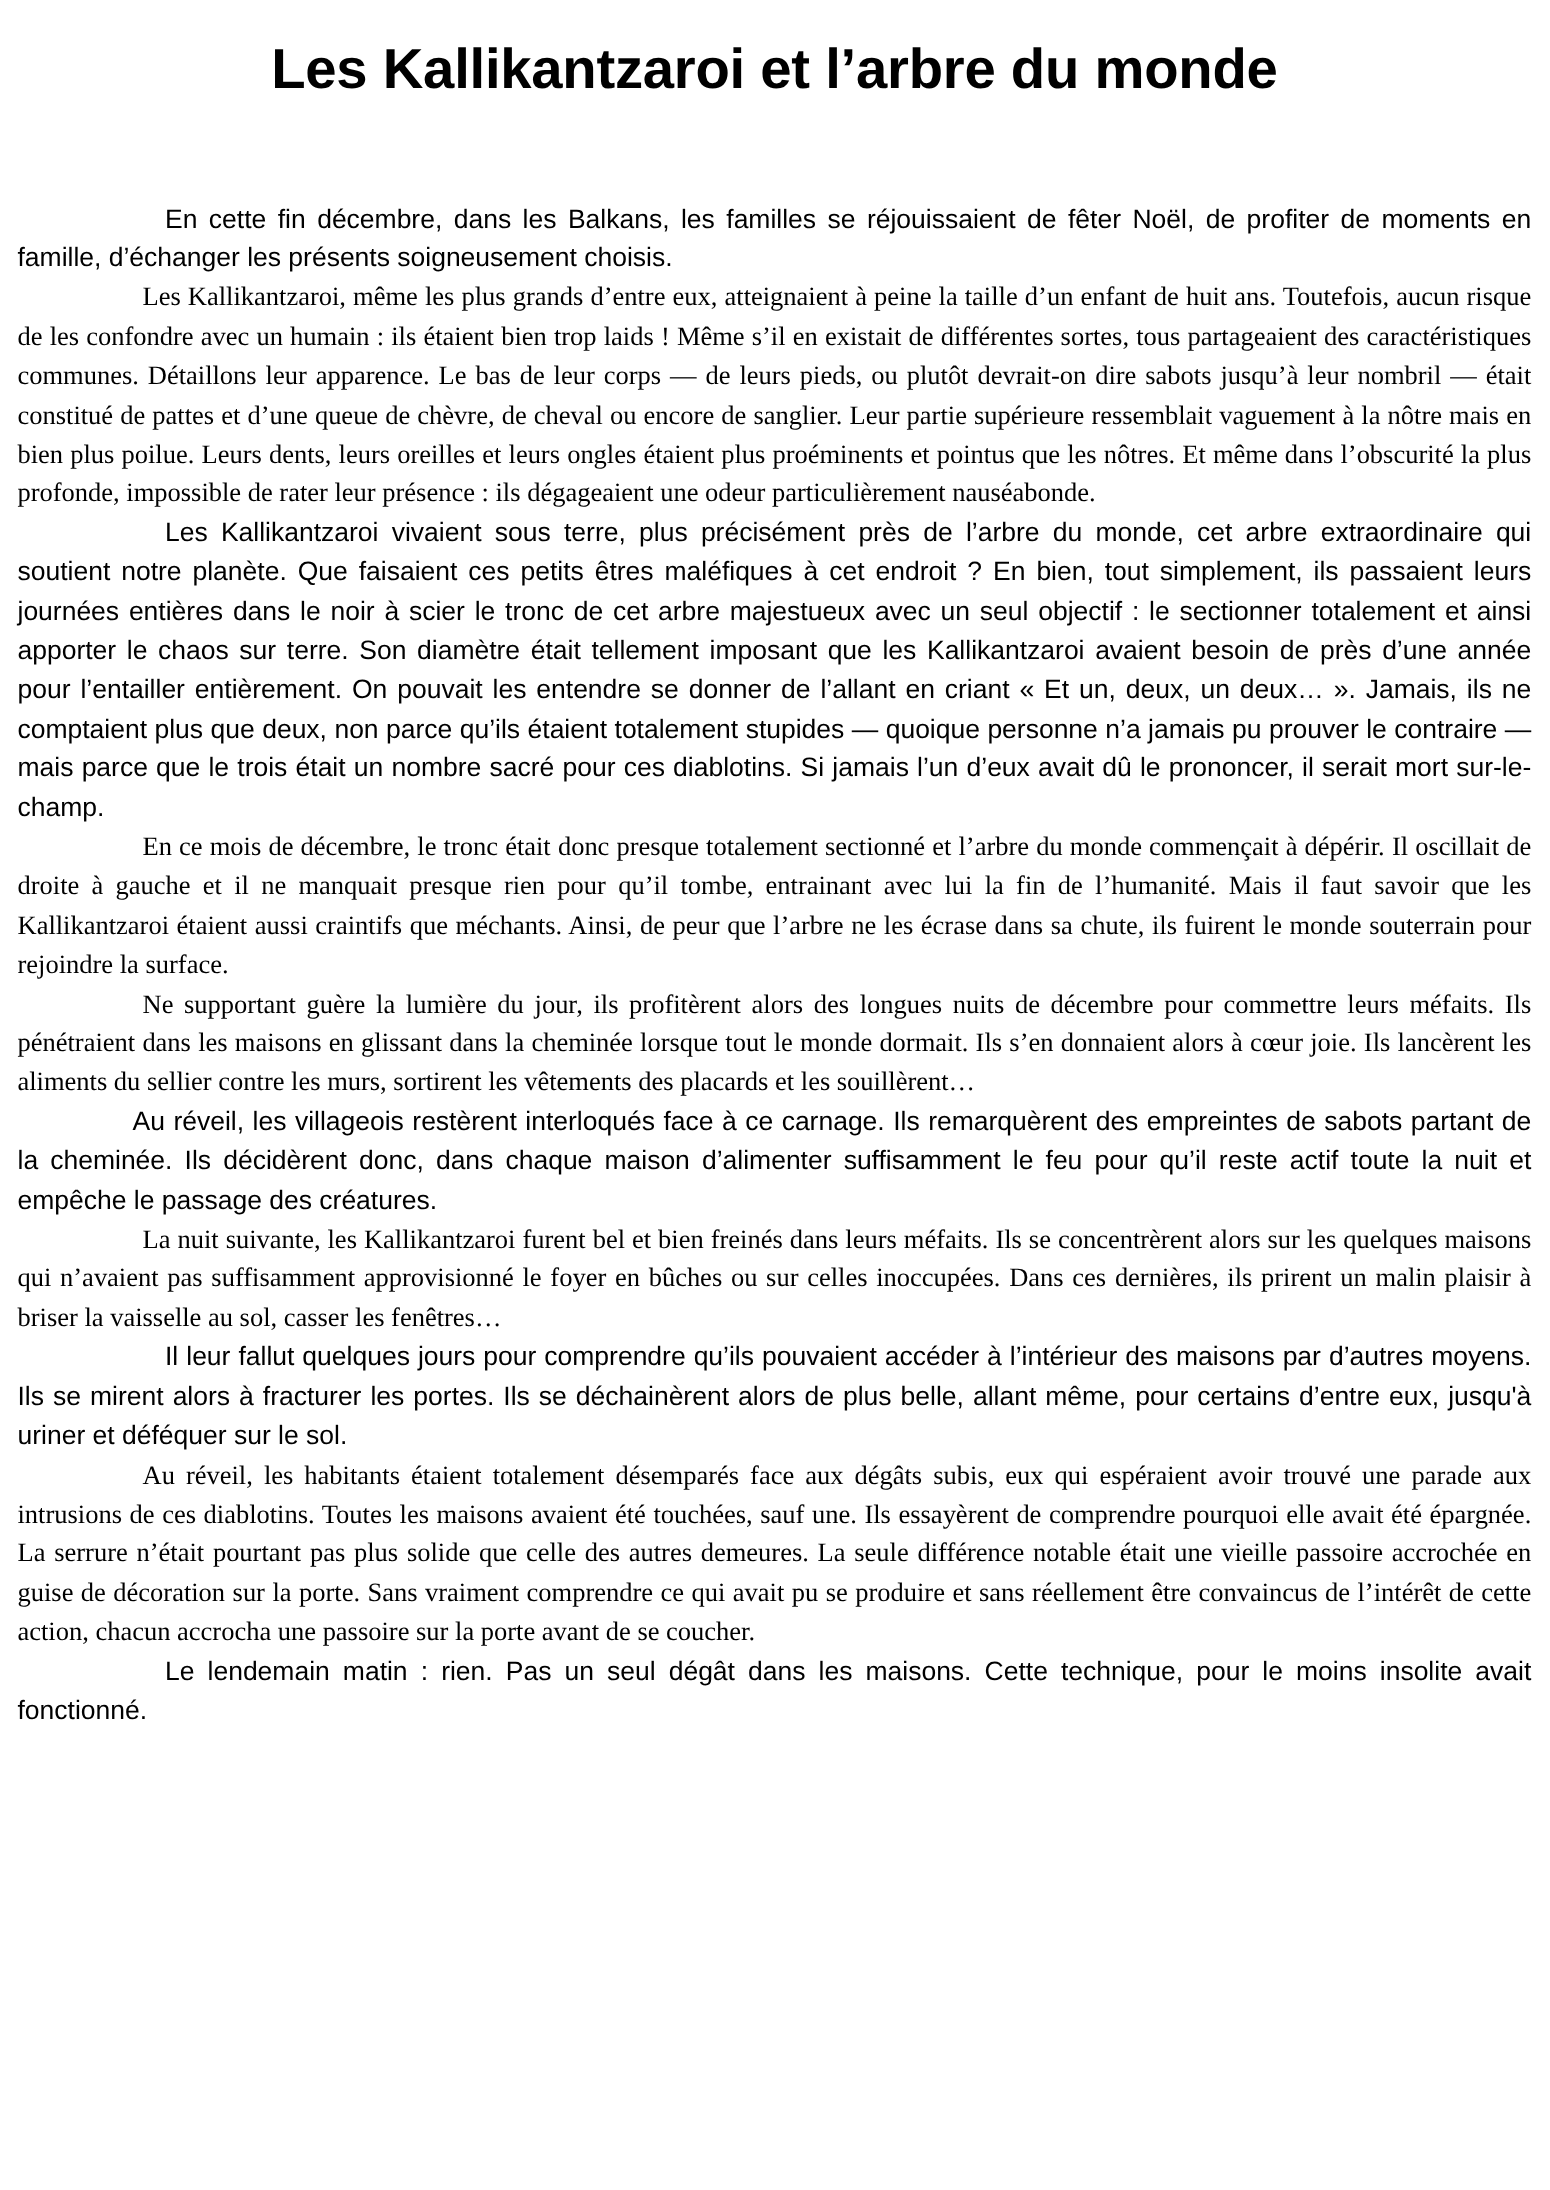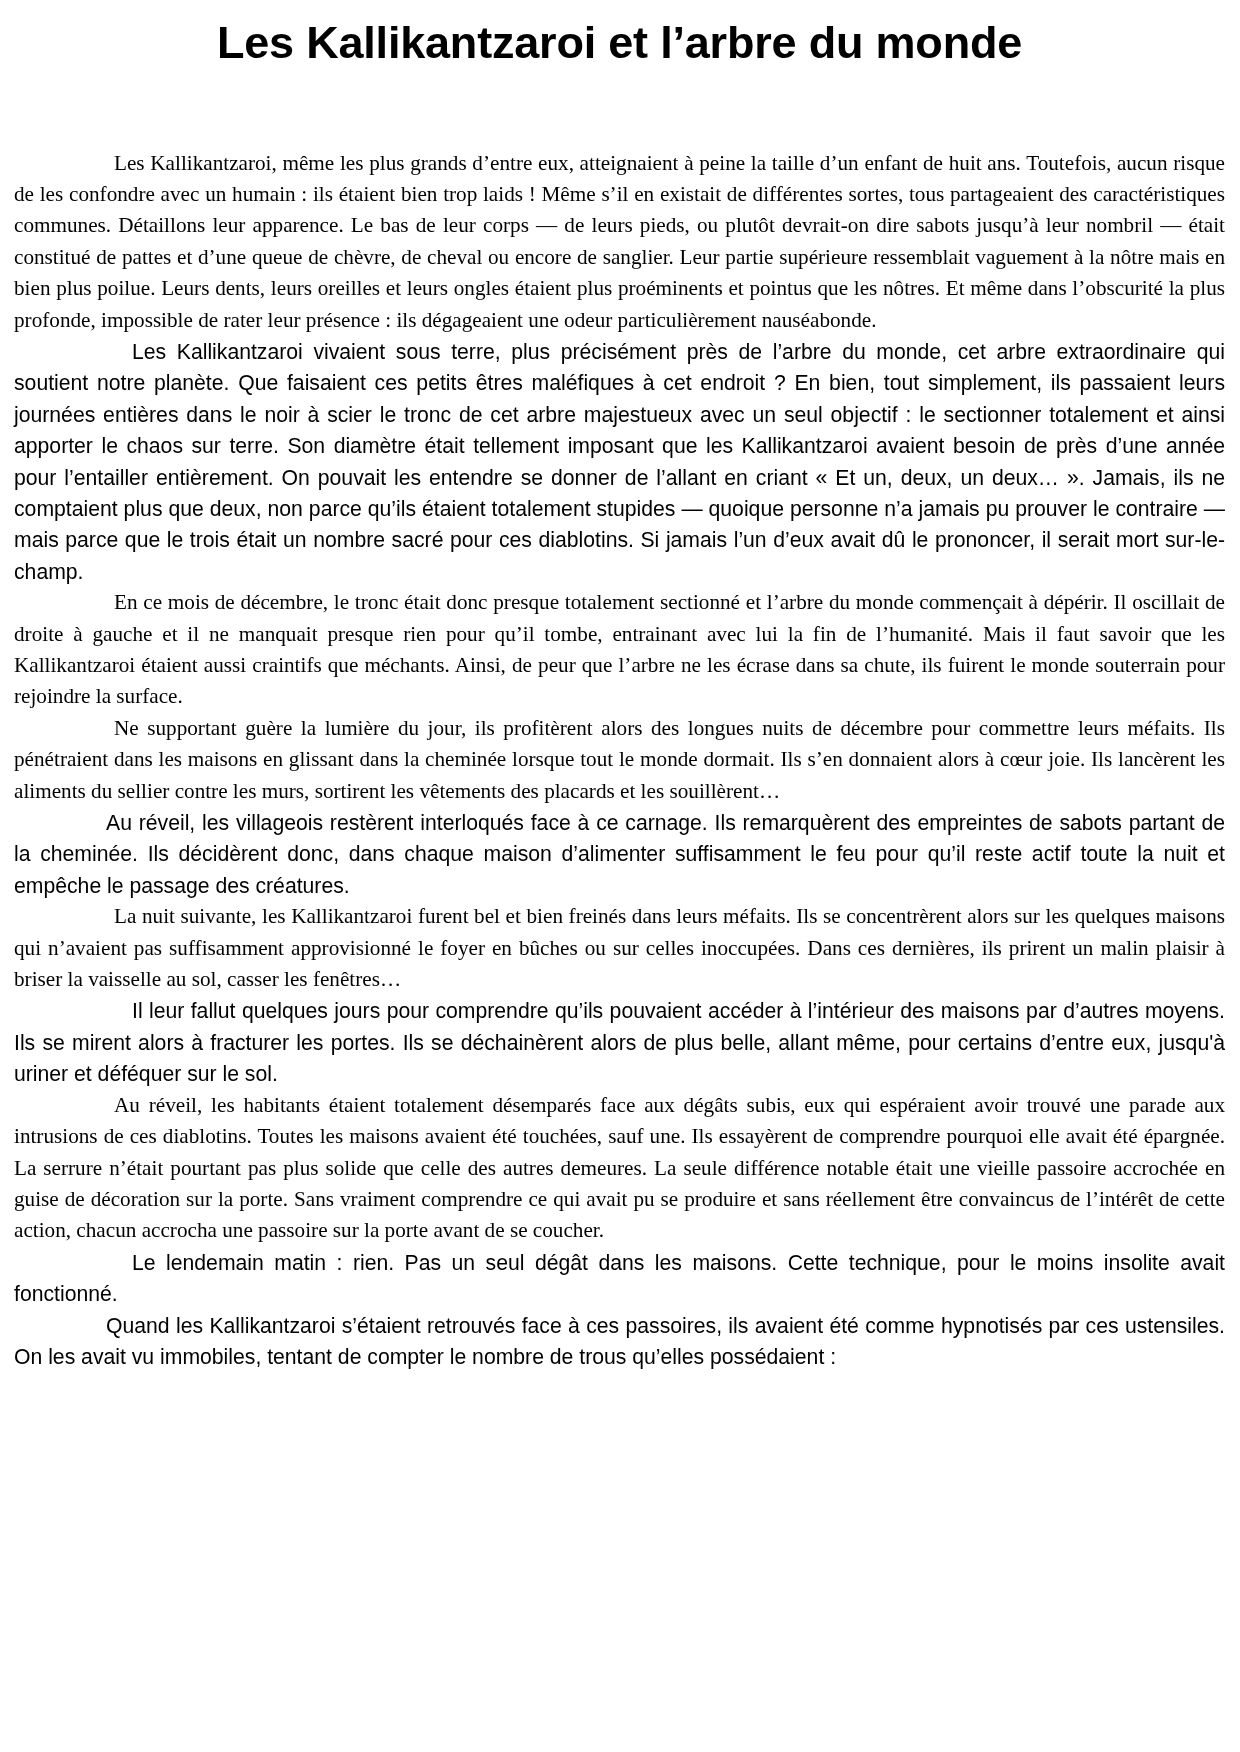--- a/index.html
+++ b/index.html
@@ -17,21 +17,21 @@
     -webkit-font-smoothing: antialiased;
   }
   .page {
     box-sizing: border-box;
     width: 1240px;
     height: 1752px;
     padding: 0 15px 0 14px;
     position: relative;
   }
   .doc-title {
-    margin: 0;
+    margin: 12px;
     padding: 18px 0 0 0;
     text-align: center;
     font-size: 45px;
     font-weight: bold;
     line-height: 1.1;
     letter-spacing: -0.2px;
     white-space: nowrap;
   }
   .body-text {
     margin-top: 80px;
@@ -51,25 +51,25 @@
   .para.indent-lg { text-indent: 118px; }
 </style>
 </head>
 <body>
 
 <div class="page">
 
   <h1 class="doc-title">Les Kallikantzaroi et l’arbre du monde</h1>
 
   <div class="body-text">
+    <p class="para indent-lg">En cette fin décembre, dans les Balkans, les familles se réjouissaient de fêter Noël, de profiter de moments en famille, d’échanger les présents soigneusement choisis.</p>
     <p class="para indent-sm">Les Kallikantzaroi, même les plus grands d’entre eux, atteignaient à peine la taille d’un enfant de huit ans. Toutefois, aucun risque de les confondre avec un humain : ils étaient bien trop laids ! Même s’il en existait de différentes sortes, tous partageaient des caractéristiques communes. Détaillons leur apparence. Le bas de leur corps — de leurs pieds, ou plutôt devrait-on dire sabots jusqu’à leur nombril — était constitué de pattes et d’une queue de chèvre, de cheval ou encore de sanglier. Leur partie supérieure ressemblait vaguement à la nôtre mais en bien plus poilue. Leurs dents, leurs oreilles et leurs ongles étaient plus proéminents et pointus que les nôtres. Et même dans l’obscurité la plus profonde, impossible de rater leur présence : ils dégageaient une odeur particulièrement nauséabonde.</p>
     <p class="para indent-lg">Les Kallikantzaroi vivaient sous terre, plus précisément près de l’arbre du monde, cet arbre extraordinaire qui soutient notre planète. Que faisaient ces petits êtres maléfiques à cet endroit ? En bien, tout simplement, ils passaient leurs journées entières dans le noir à scier le tronc de cet arbre majestueux avec un seul objectif : le sectionner totalement et ainsi apporter le chaos sur terre. Son diamètre était tellement imposant que les Kallikantzaroi avaient besoin de près d’une année pour l’entailler entièrement. On pouvait les entendre se donner de l’allant en criant « Et un, deux, un deux… ». Jamais, ils ne comptaient plus que deux, non parce qu’ils étaient totalement stupides — quoique personne n’a jamais pu prouver le contraire — mais parce que le trois était un nombre sacré pour ces diablotins. Si jamais l’un d’eux avait dû le prononcer, il serait mort sur-le-champ.</p>
     <p class="para indent-sm">En ce mois de décembre, le tronc était donc presque totalement sectionné et l’arbre du monde commençait à dépérir. Il oscillait de droite à gauche et il ne manquait presque rien pour qu’il tombe, entrainant avec lui la fin de l’humanité. Mais il faut savoir que les Kallikantzaroi étaient aussi craintifs que méchants. Ainsi, de peur que l’arbre ne les écrase dans sa chute, ils fuirent le monde souterrain pour rejoindre la surface.</p>
     <p class="para indent-sm">Ne supportant guère la lumière du jour, ils profitèrent alors des longues nuits de décembre pour commettre leurs méfaits. Ils pénétraient dans les maisons en glissant dans la cheminée lorsque tout le monde dormait. Ils s’en donnaient alors à cœur joie. Ils lancèrent les aliments du sellier contre les murs, sortirent les vêtements des placards et les souillèrent…</p>
     <p class="para indent-xs">Au réveil, les villageois restèrent interloqués face à ce carnage. Ils remarquèrent des empreintes de sabots partant de la cheminée. Ils décidèrent donc, dans chaque maison d’alimenter suffisamment le feu pour qu’il reste actif toute la nuit et empêche le passage des créatures.</p>
     <p class="para indent-sm">La nuit suivante, les Kallikantzaroi furent bel et bien freinés dans leurs méfaits. Ils se concentrèrent alors sur les quelques maisons qui n’avaient pas suffisamment approvisionné le foyer en bûches ou sur celles inoccupées. Dans ces dernières, ils prirent un malin plaisir à briser la vaisselle au sol, casser les fenêtres…</p>
     <p class="para indent-lg">Il leur fallut quelques jours pour comprendre qu’ils pouvaient accéder à l’intérieur des maisons par d’autres moyens. Ils se mirent alors à fracturer les portes. Ils se déchainèrent alors de plus belle, allant même, pour certains d’entre eux, jusqu'à uriner et déféquer sur le sol.</p>
     <p class="para indent-sm">Au réveil, les habitants étaient totalement désemparés face aux dégâts subis, eux qui espéraient avoir trouvé une parade aux intrusions de ces diablotins. Toutes les maisons avaient été touchées, sauf une. Ils essayèrent de comprendre pourquoi elle avait été épargnée. La serrure n’était pourtant pas plus solide que celle des autres demeures. La seule différence notable était une vieille passoire accrochée en guise de décoration sur la porte. Sans vraiment comprendre ce qui avait pu se produire et sans réellement être convaincus de l’intérêt de cette action, chacun accrocha une passoire sur la porte avant de se coucher.</p>
     <p class="para indent-lg">Le lendemain matin : rien. Pas un seul dégât dans les maisons. Cette technique, pour le moins insolite avait fonctionné.</p>
-    <p class="para indent-xs">Quand les Kallikantzaroi s’étaient retrouvés face à ces passoires, ils avaient été comme hypnotisés par ces ustensiles. On les avait vu immobiles, tentant de compter le nombre de trous qu’elles possédaient :</p>
   </div>
 
 </div>
 
 </body></html>

